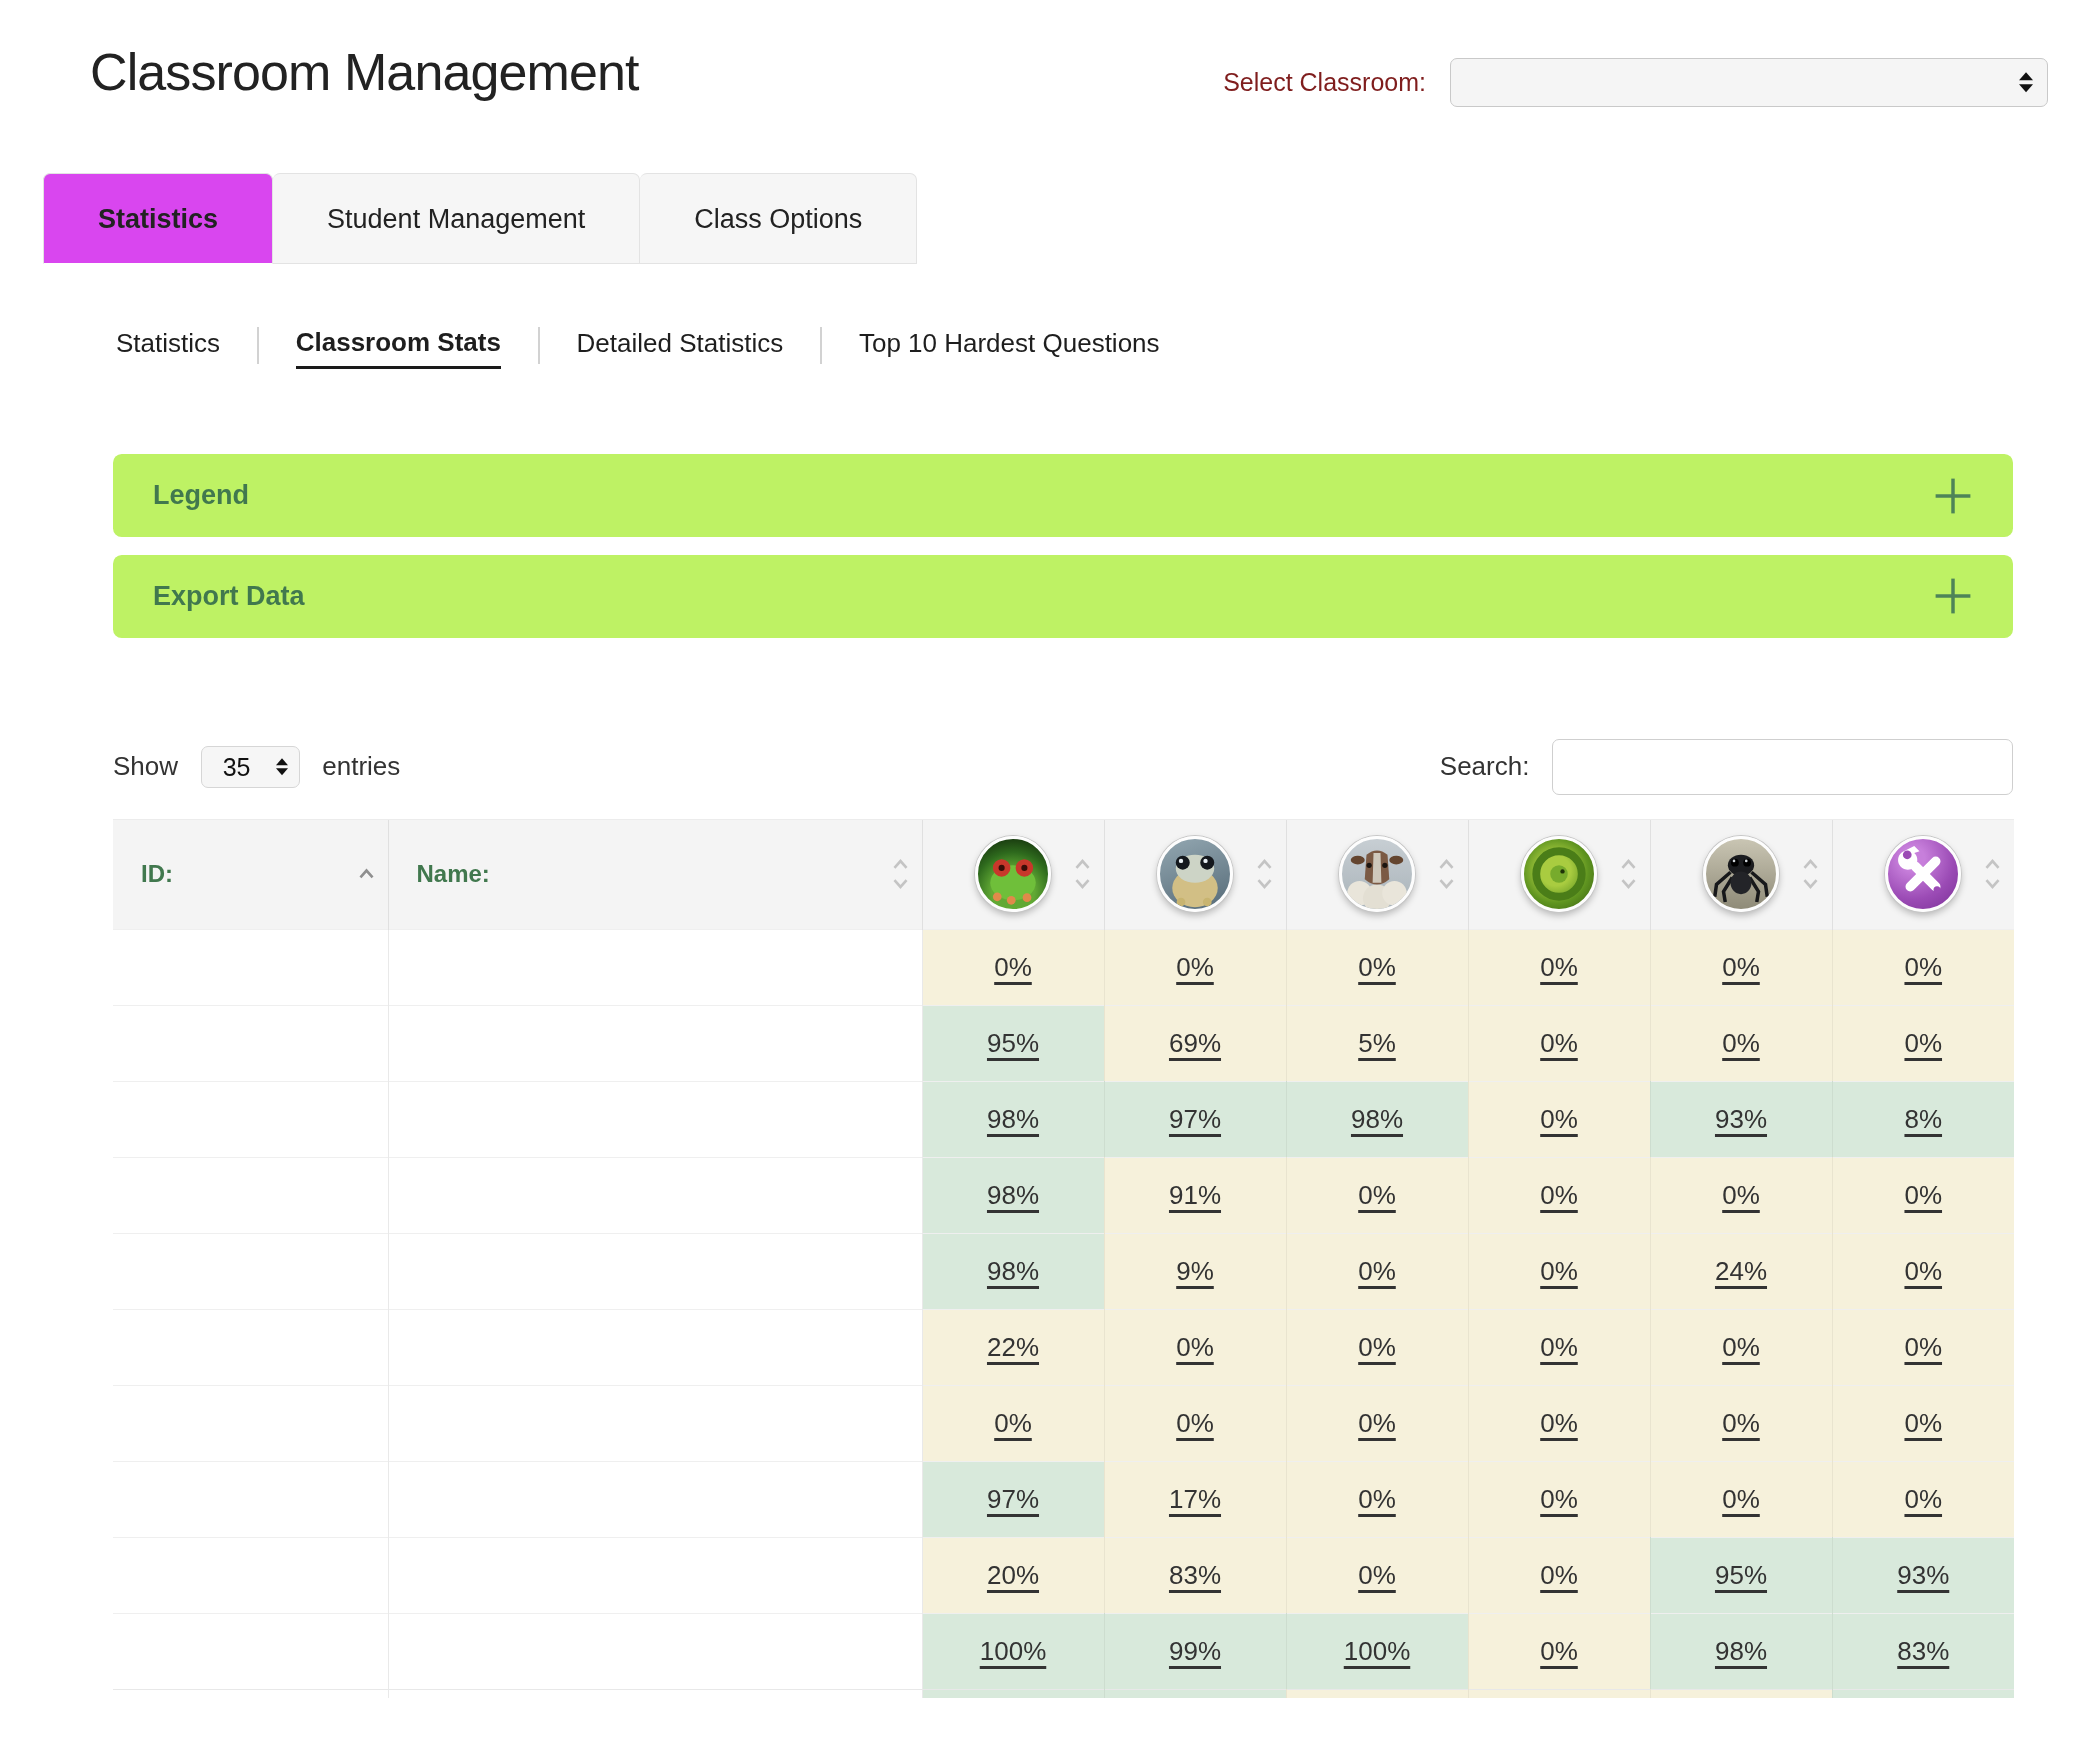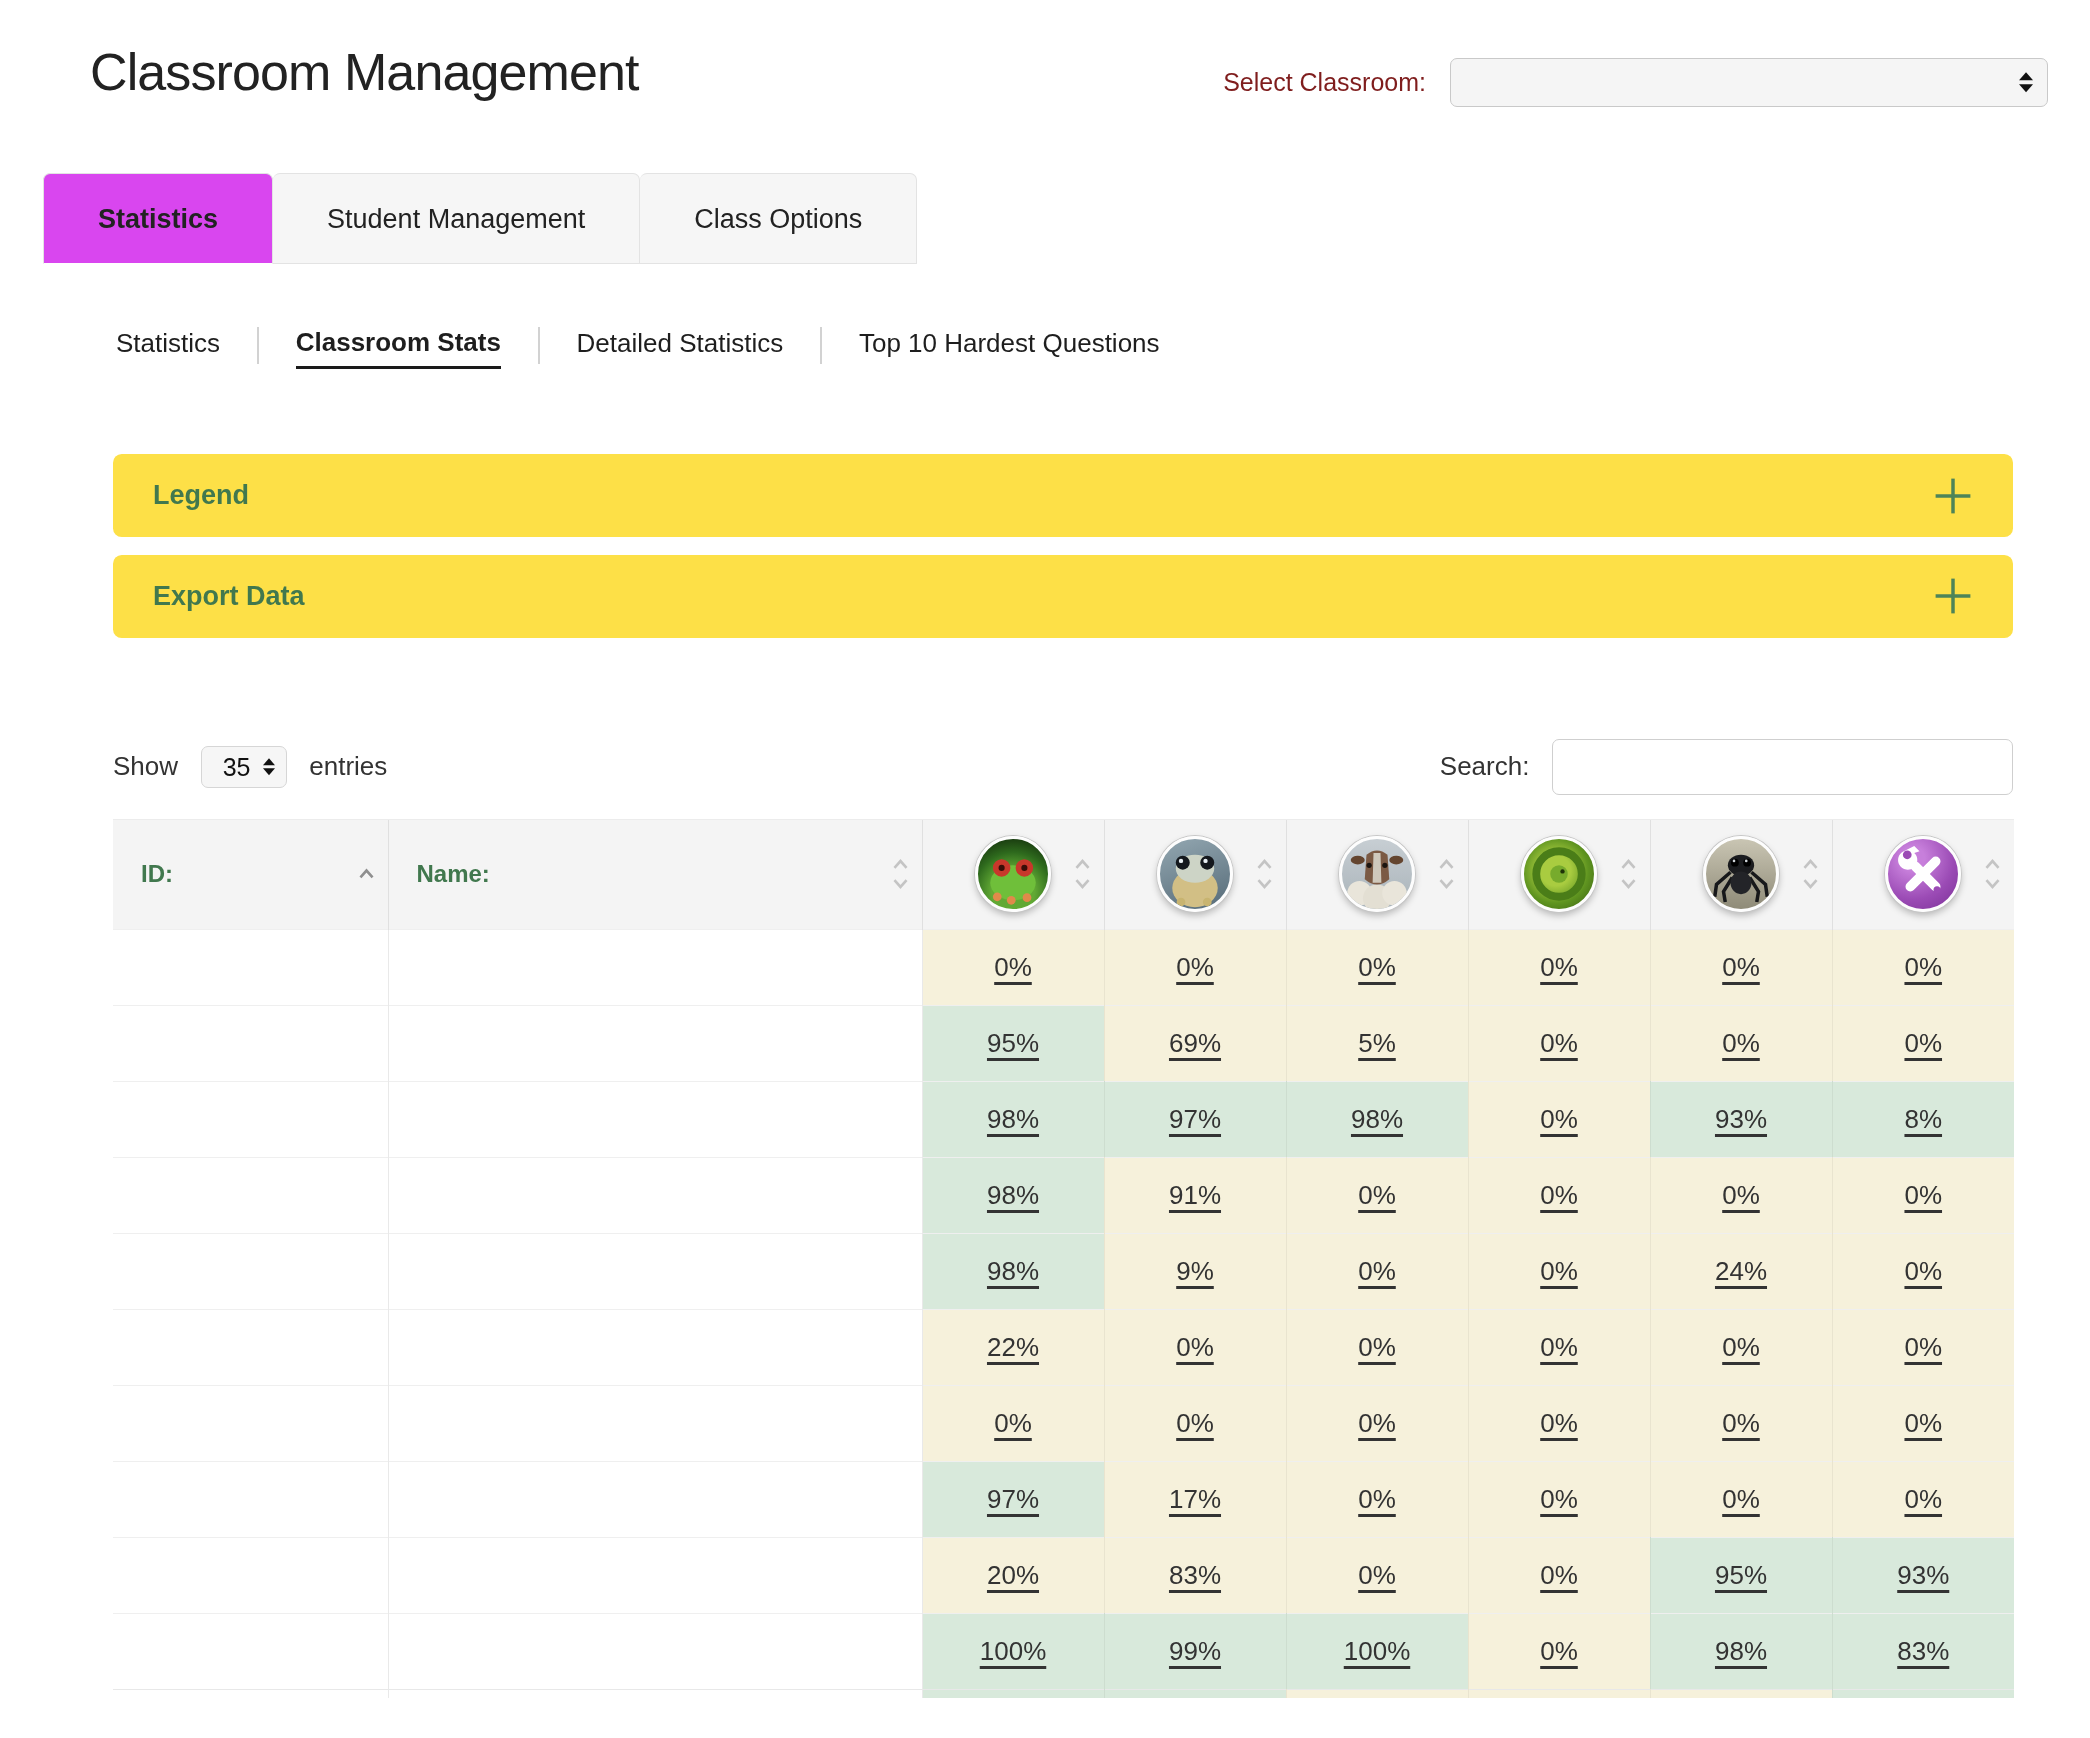--- a/index.html
+++ b/index.html
@@ -32,30 +32,30 @@
   .tab.active { background:#d946ef; border-bottom-color:#fff; font-weight:700; }
 
   
   .subnav { display:flex; align-items:center; margin:63px 0 0 116px; }
   .subnav .link { font-size:26px; color:#1e1e1e; cursor:pointer; padding-bottom:8.7px; }
   .subnav .link.active { font-weight:700; border-bottom:3.5px solid #1a1a1a; }
   .subnav .sep { width:1.7px; height:37px; background:#d2d2d2; margin:0 37px; align-self:flex-start; }
 
   
   .panels { margin:85px 0 0 113px; width:1900px; }
-  .panel { background:#fde047; border-radius:8.7px; height:83px; display:flex;
+  .panel { background:#bef264; border-radius:8.7px; height:83px; display:flex;
      align-items:center; justify-content:space-between; padding:0 40px; margin-bottom:17.4px;
      cursor:pointer; }
   .panel .plabel { font-size:27px; font-weight:700; color:#41784e; }
 
   
   .controls { margin:101px 0 0 113px; width:1900px; display:flex;
      align-items:center; }
   .controls .txt { font-size:26px; color:#333; }
-  .sel-entries { width:86px; height:42px; margin:0 22.6px; background:#f6f6f6;
+  .sel-entries { width:99px; height:42px; margin:0 22.6px; background:#f6f6f6;
      border-color:#d6d6d6; }
   .sel-entries .val { line-height:40px; padding-left:21px; font-size:25px; color:#111; }
   .sel-entries .stepper { right:10.4px; }
   .sel-entries .tri-up{border-left-width:6px;border-right-width:6px;border-bottom-width:7.8px;}
   .sel-entries .tri-dn{border-left-width:6px;border-right-width:6px;border-top-width:7.8px;}
   .controls .spacer { flex:1; }
   .controls .search-lbl { margin-right:22.6px; }
   .search-input { width:461px; height:56px; border:0.9px solid #cfcfcf; border-radius:7px;
      font-size:25px; padding:0 15.6px; outline:none; background:#fff; }
 

